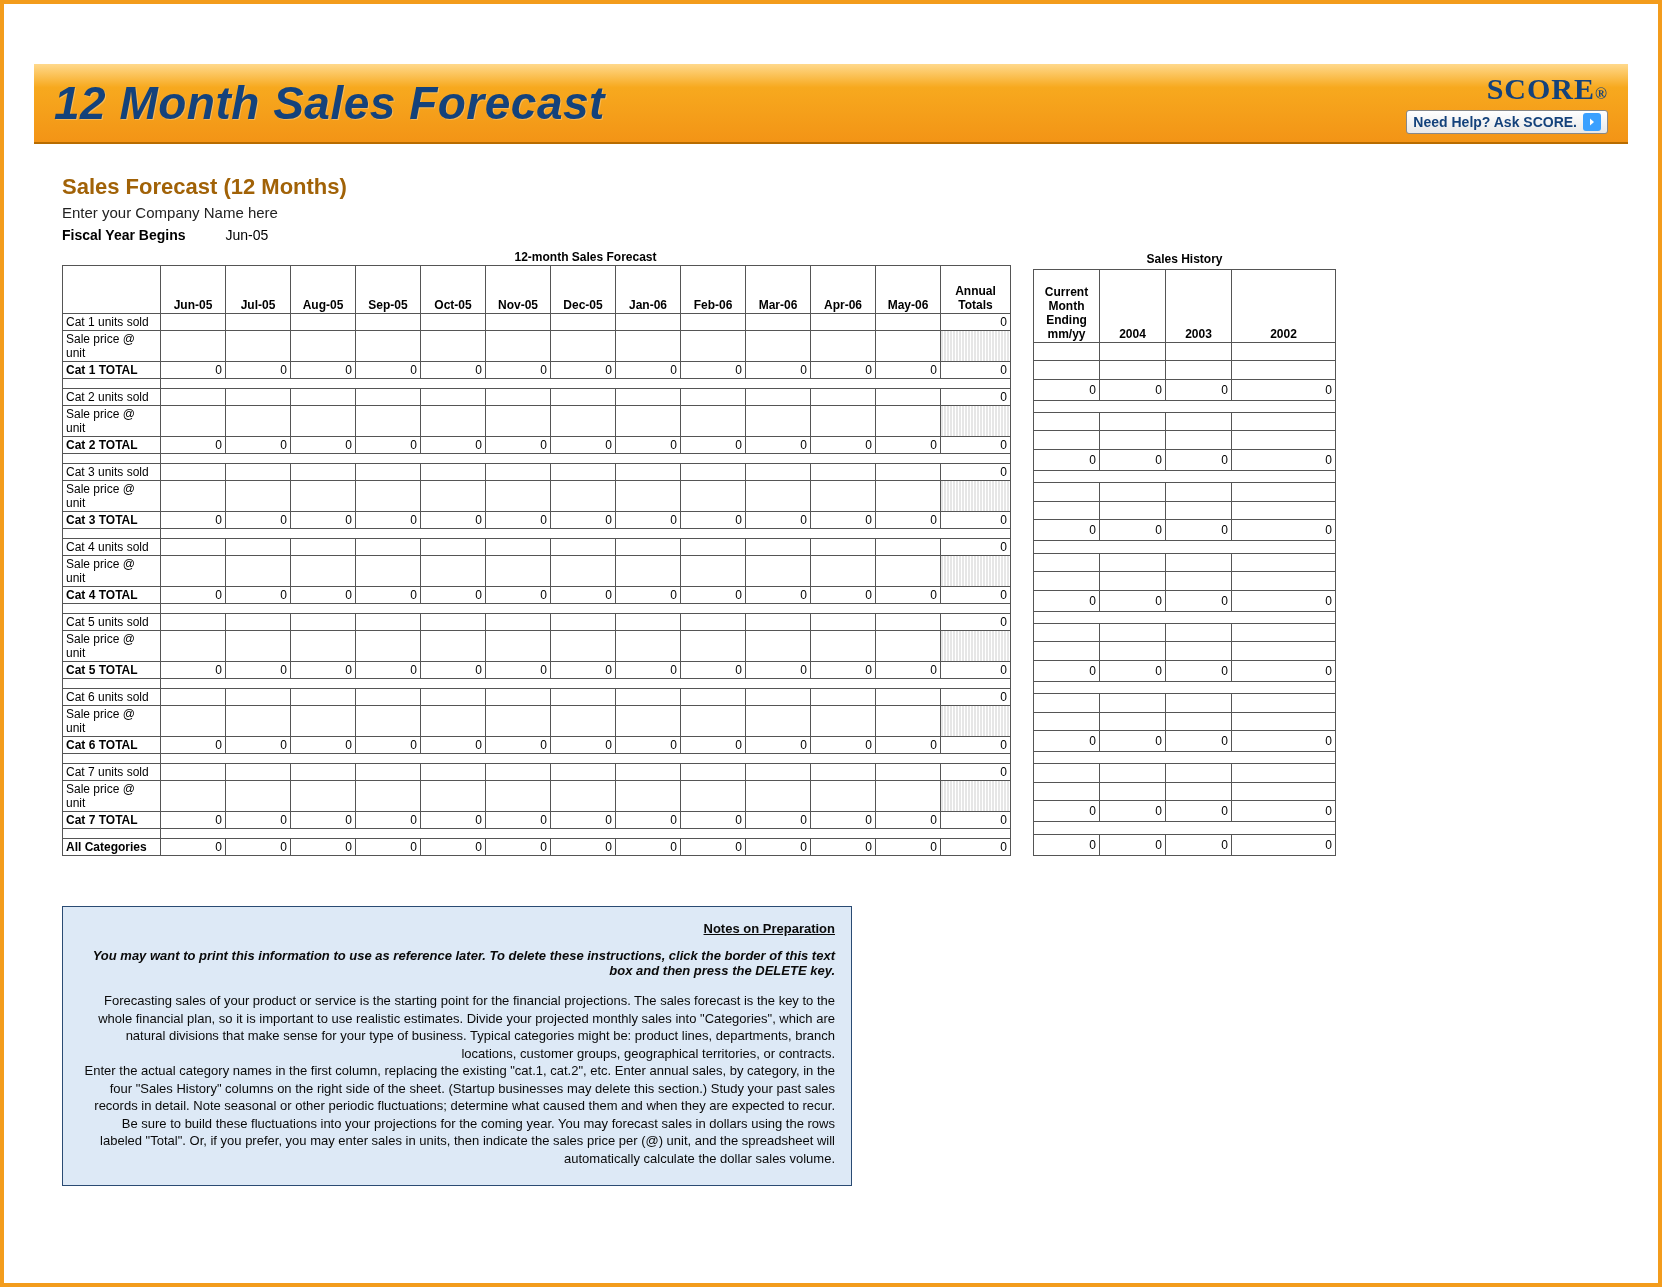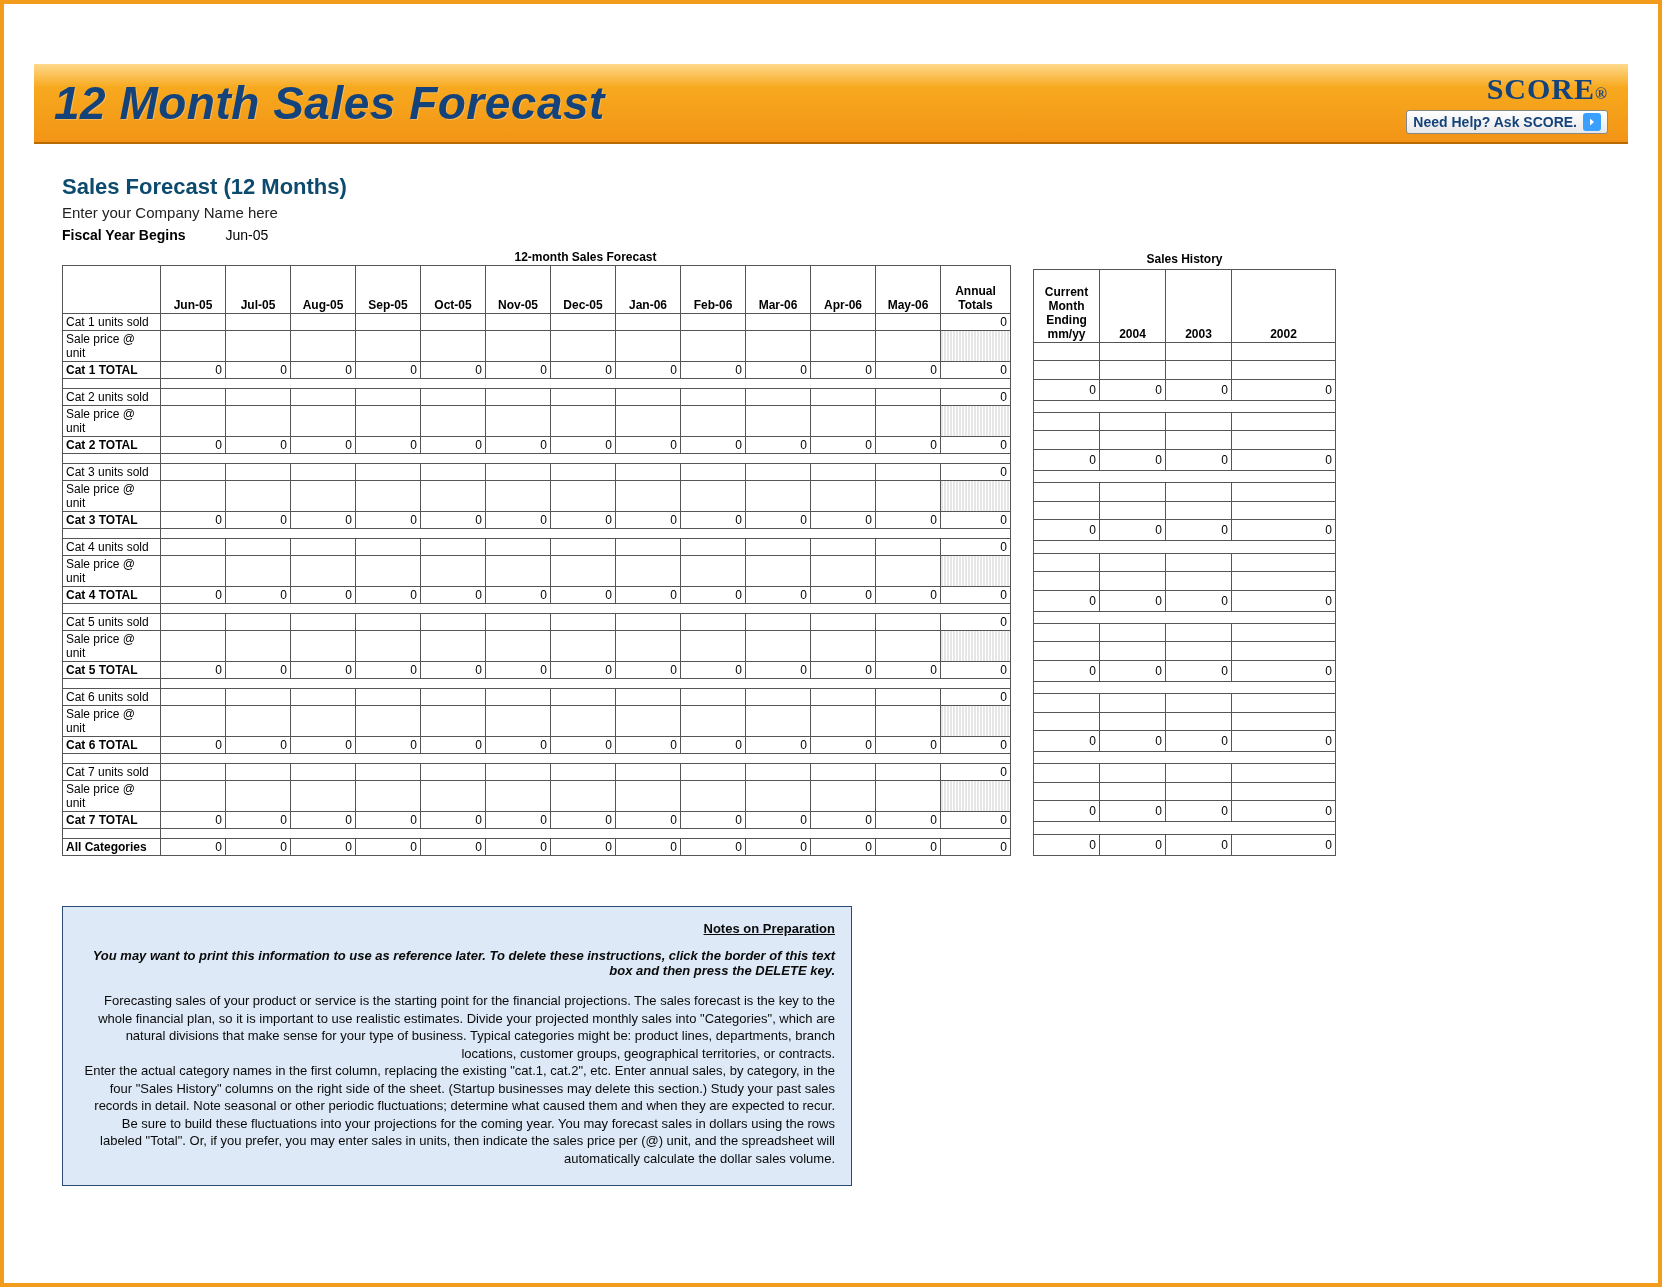--- a/index.html
+++ b/index.html
@@ -59,21 +59,21 @@
     font-size: 14px; font-weight:700; color: var(--navy);
     cursor: pointer;
   }
   .arrow-box {
     width:18px; height:18px; background:#3aa0ff; border-radius:3px;
     display:inline-flex; align-items:center; justify-content:center;
   }
   .arrow-box svg { width:12px; height:12px; fill:#fff; }
 
   .sheet { margin: 30px 28px 0 28px; }
-  .section-title { font-size: 22px; font-weight:700; color:#0c4a6e; margin-bottom:4px; }
+  .section-title { font-size: 22px; font-weight:700; color:#a16207; margin-bottom:4px; }
   .company-line { font-size: 15px; color:#222; margin-bottom:6px; }
   .fiscal-row { display:flex; gap:40px; font-size:14px; margin-bottom:6px; }
   .fiscal-row .lbl { font-weight:700; }
 
   .grid-wrap { display:flex; gap:22px; }
   .t-main { border-collapse:collapse; }
   .t-hist { border-collapse:collapse; }
   .supertitle { font-size:12px; font-weight:700; text-align:center; }
   th, td {
     border:1px solid #555;

